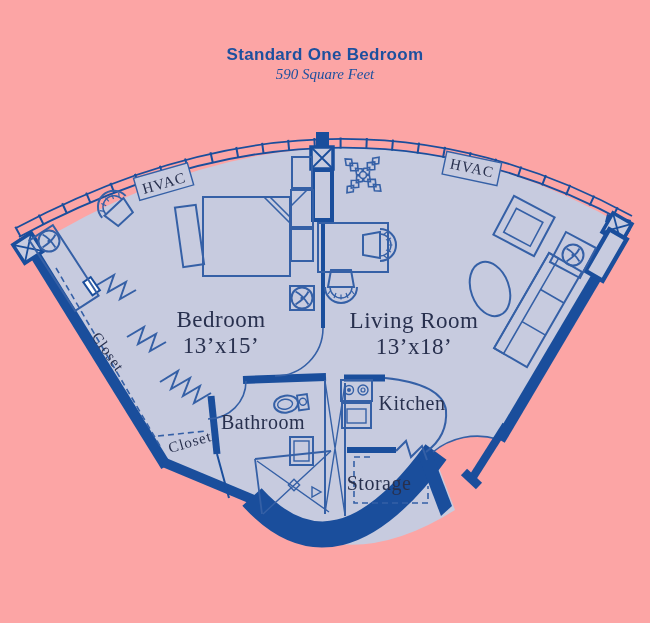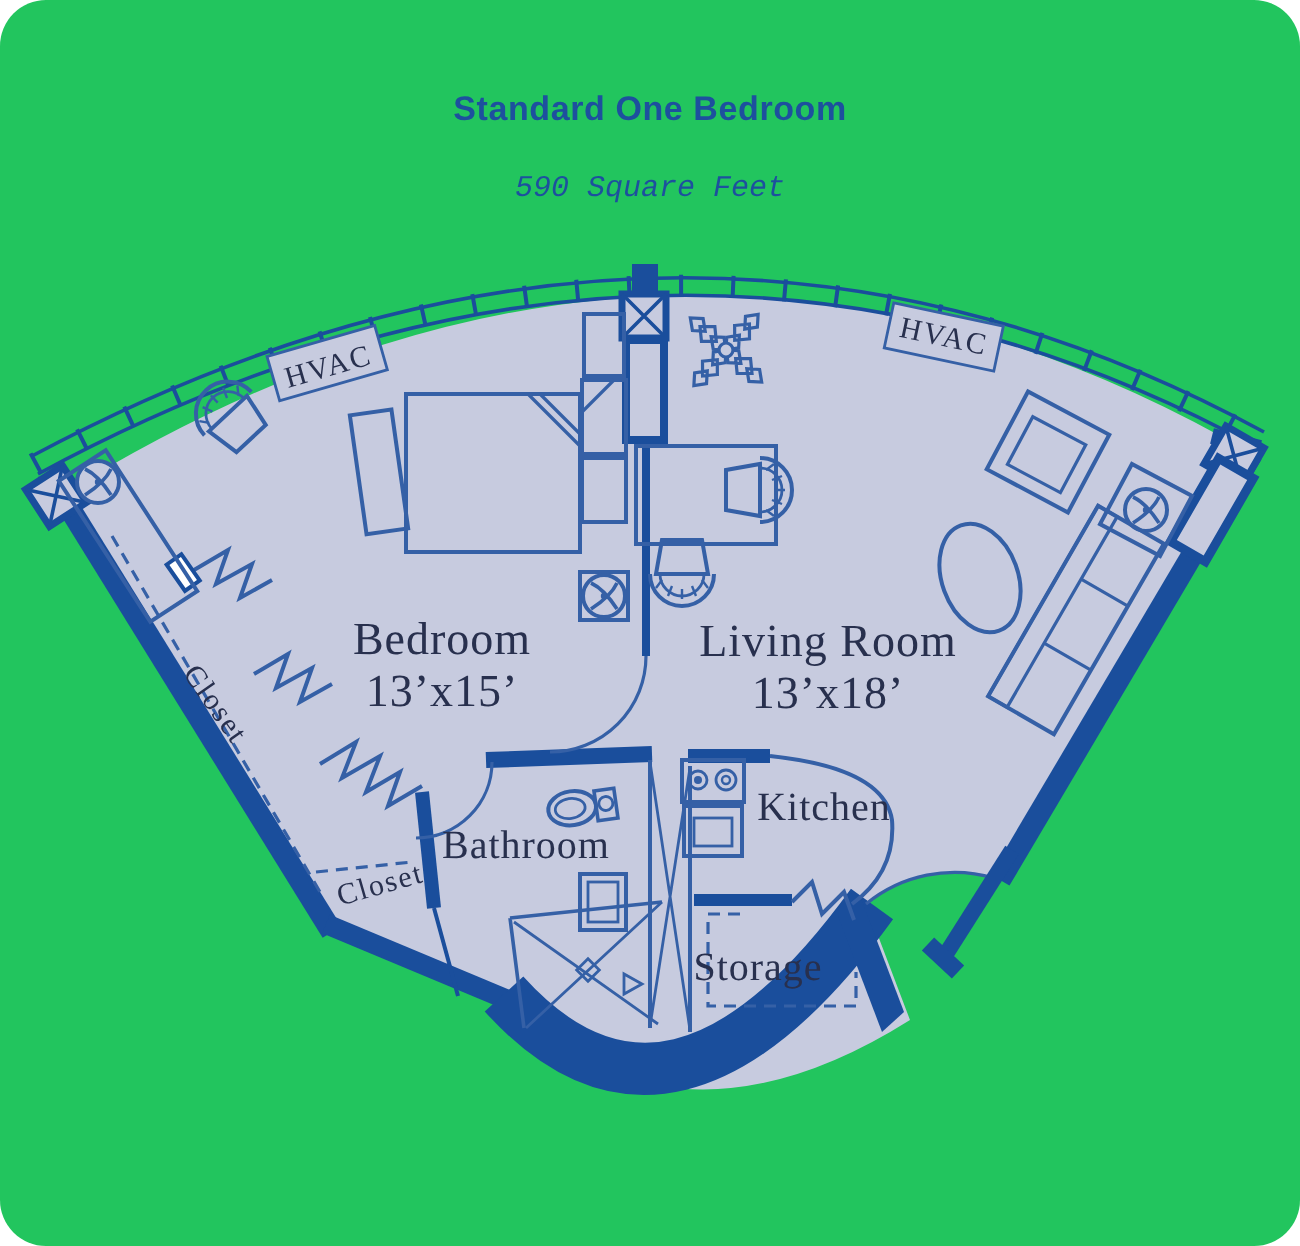--- a/index.html
+++ b/index.html
@@ -1,19 +1,19 @@
 <!DOCTYPE html>
 <html><head>
 <meta charset="utf-8">
 <style>
   html,body{margin:0;padding:0;background:#ffffff;}
-  .stage{position:relative;width:650px;height:623px;background:#22c55e;overflow:hidden;border-radius:23px;}
+  .stage{position:relative;width:650px;height:623px;background:#fca5a5;overflow:hidden;}
   .hdr{position:absolute;left:0;width:650px;text-align:center;}
   .hdr-title{top:45px;font-family:"Liberation Sans",sans-serif;font-weight:bold;font-size:17px;color:#1d509e;letter-spacing:.3px;}
-  .hdr-sub{top:66px;font-family:Liberation Mono, monospace;font-style:italic;font-size:15px;color:#1d509e;margin-top:20px;}
+  .hdr-sub{top:66px;font-family:Liberation Serif, serif;font-style:italic;font-size:15px;color:#1d509e;}
   svg{position:absolute;top:0;left:0;}
   svg text{font-family:"Liberation Serif",serif;fill:#28304e;}
   .rm{font-size:23px;letter-spacing:.5px;}
   .rm2{font-size:20px;letter-spacing:.5px;}
   .sm{font-size:15px;letter-spacing:1px;}
   .w{stroke:#1a4e9c;}
   .f{stroke:#3560a6;fill:none;}
 </style>
 </head>
 <body>

